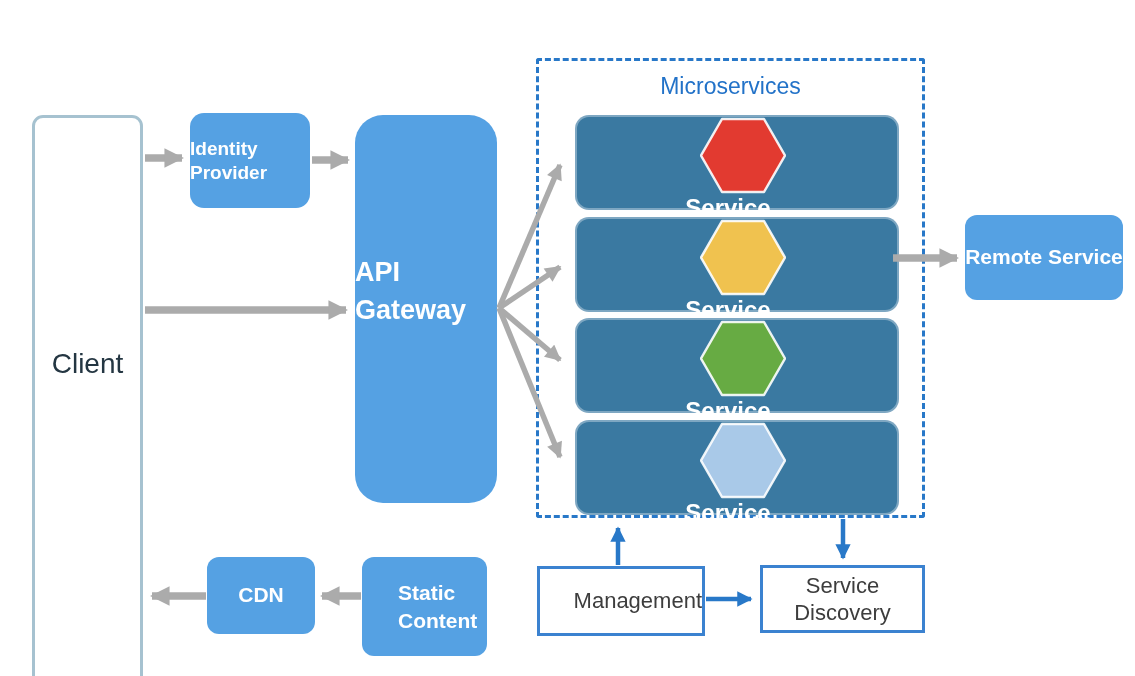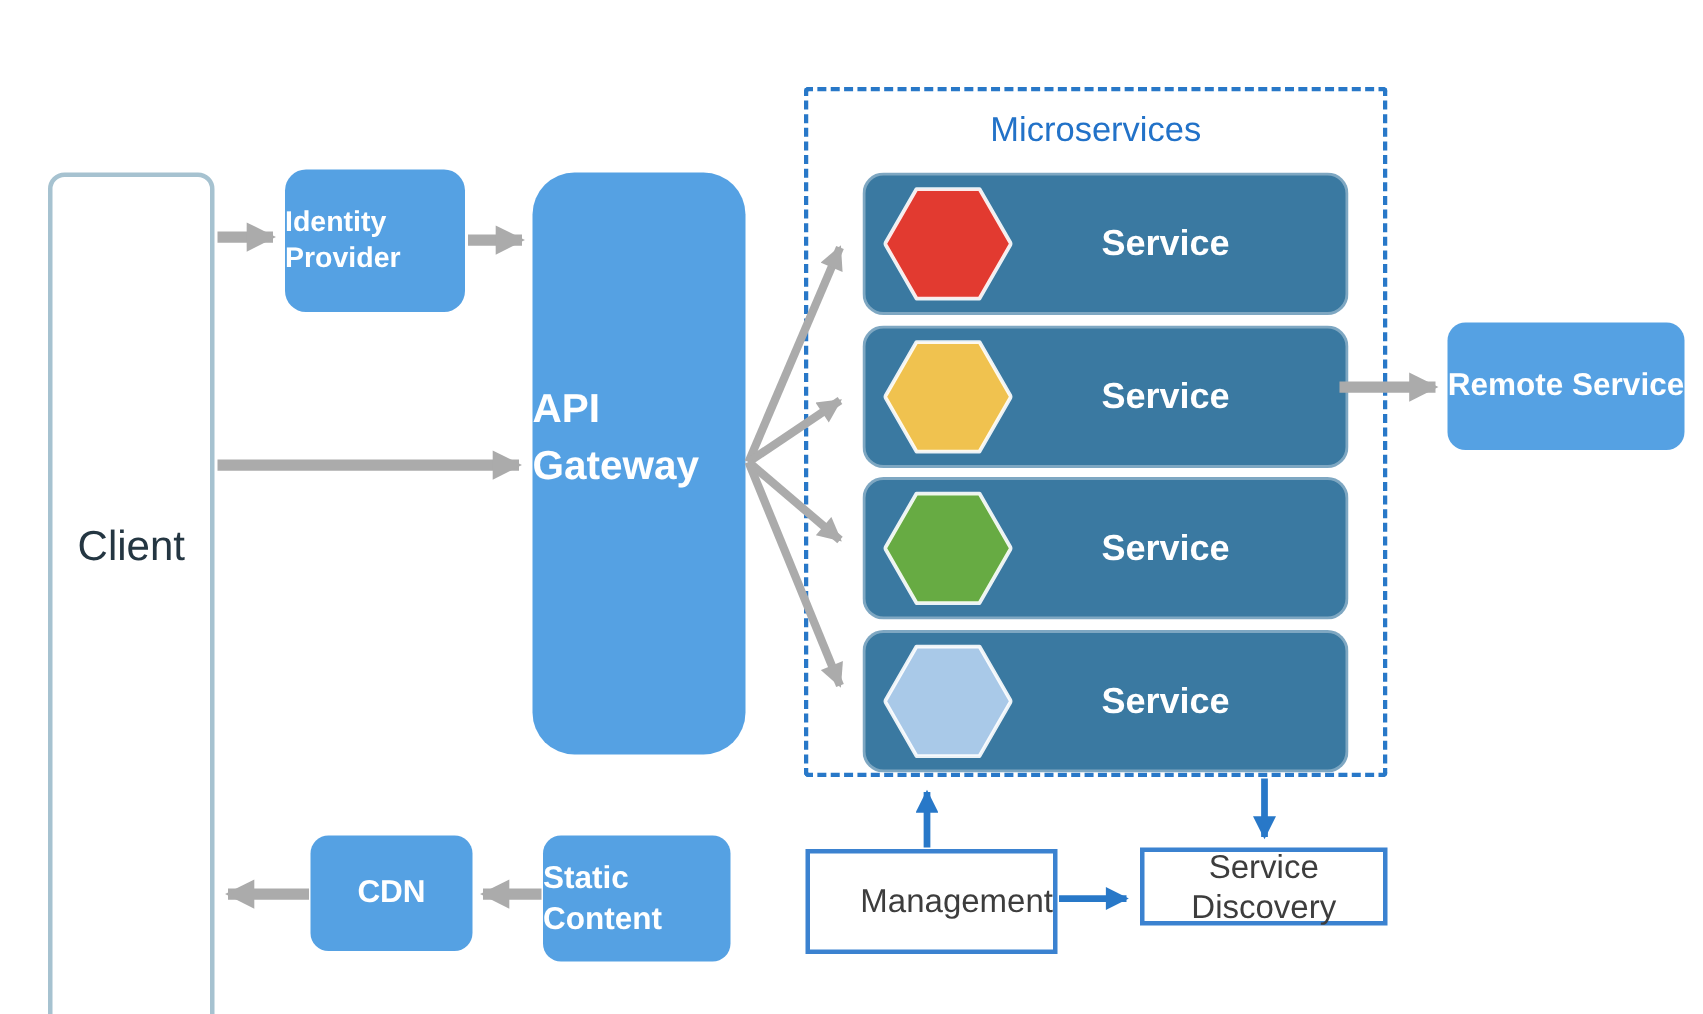--- a/index.html
+++ b/index.html
@@ -21,43 +21,43 @@
     position:absolute;top:230px;left:0;width:100%;text-align:center;
     font-size:28px;color:var(--client_text);
   }
   .identity{left:190px;top:113px;width:120px;height:95px;font-size:19px;border-radius:14px;}
   .gateway{
     left:355px;top:115px;width:142px;height:388px;border-radius:28px;
     font-size:27px;line-height:1.4;padding-bottom:34px;
   }
   .remote{left:965px;top:215px;width:158px;height:85px;font-size:21px;}
   .cdn{left:207px;top:557px;width:108px;height:77px;font-size:21px;}
-  .static{left:362px;top:557px;width:125px;height:84px;font-size:21px;line-height:1.3;}
+  .static{left:362px;top:557px;width:125px;height:99px;font-size:21px;line-height:1.3;padding-left:36px;}
   .ms-box{
     left:536px;top:58px;width:389px;height:460px;
     border:3px dashed var(--dashed_border);border-radius:3px;
   }
   .ms-title{
     position:absolute;top:12px;left:0;width:100%;text-align:center;
     color:var(--title_blue);font-size:23px;font-weight:400;
   }
   .service-bar{
     position:absolute;left:36px;width:320px;height:91px;
     background:var(--service_bar);border:2px solid rgba(255,255,255,0.35);
-    border-radius:14px;display:flex;align-items:center;
+    border-radius:14px;display:flex;align-items:center;flex-direction:column;
   }
   .service-bar .hex{margin-left:12px;flex:0 0 auto;display:block;}
   .service-label{flex:1;text-align:center;color:#ffffff;font-size:24px;font-weight:700;margin-right:18px;}
   .plain-box{
     background:#ffffff;border:3px solid var(--plain_box_border);
     color:var(--plain_box_text);display:flex;align-items:center;justify-content:center;
     text-align:center;font-size:22px;line-height:1.25;
   }
   .mgmt{left:537px;top:566px;width:168px;height:70px;justify-content:flex-end;}
-  .sd{left:760px;top:565px;width:165px;height:52px;}
+  .sd{left:760px;top:565px;width:165px;height:68px;}
   #arrows{position:absolute;left:0;top:0;pointer-events:none;z-index:10;}
   #arrows .gray{stroke:var(--arrow_gray);fill:none;}
   #arrows .blue{stroke:var(--arrow_blue);fill:none;}
   #head-gray path{fill:var(--arrow_gray);}
   #head-blue path{fill:var(--arrow_blue);}
 </style>
 </head>
 <body>
 
 <div id="stage">

